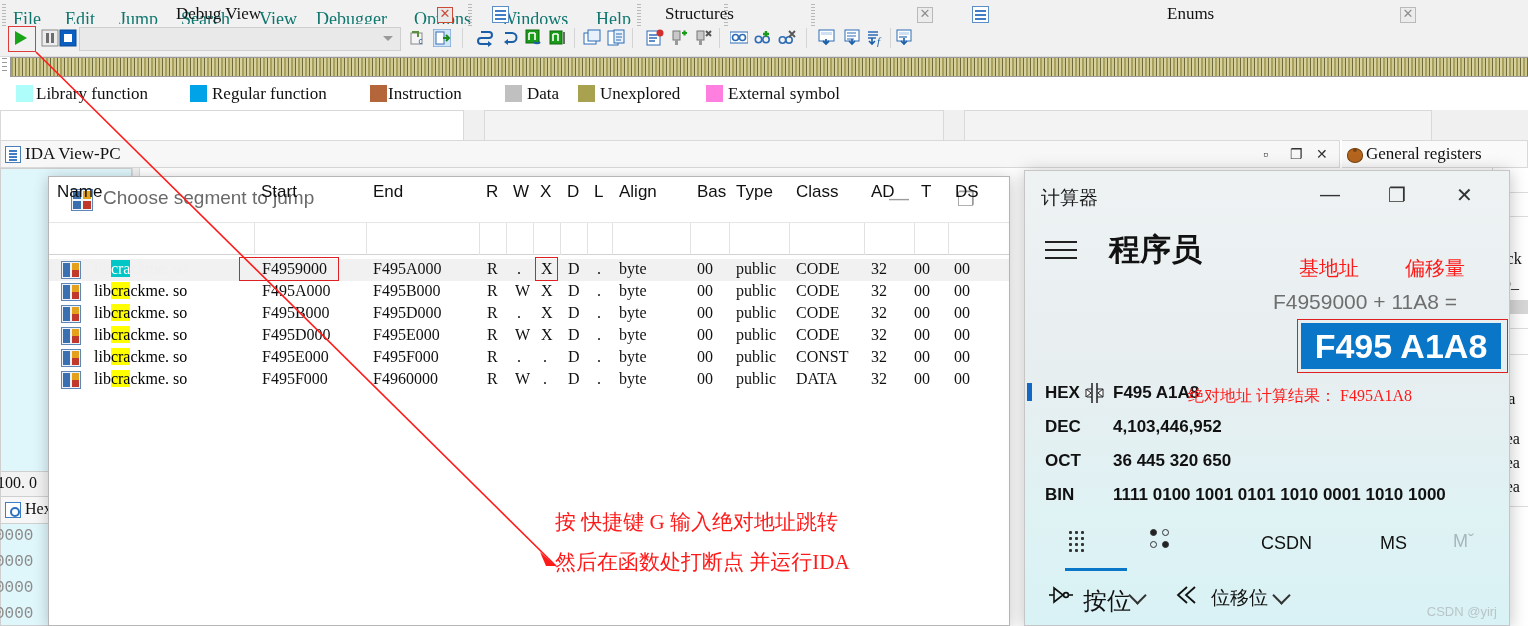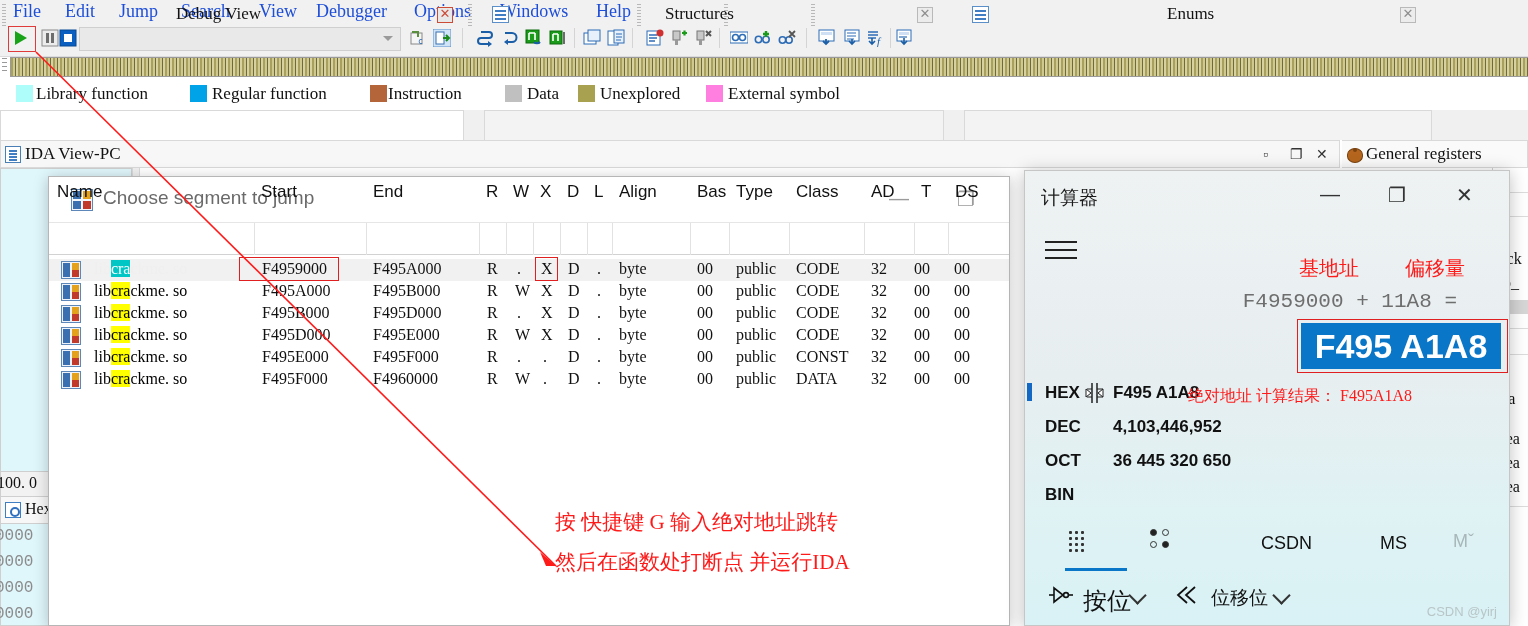--- a/index.html
+++ b/index.html
@@ -8,22 +8,22 @@
     background:#ffffff;
     font-family:"Liberation Serif", serif;
     font-size:15px;color:#000;
   }
   .abs{position:absolute;}
 
   
   #menubar{left:0;top:0;width:1528px;height:24px;background:#f1f1f1;border-bottom:1px solid #e4e4e4;}
   #menubar .mi{
     position:absolute;top:0;height:24px;line-height:22px;
-    font-family:"Liberation Serif",serif;font-size:18px;color:#1d4ed8;
-    padding:0 7px;cursor:default;white-space:nowrap;
+    font-family:"Liberation Serif",serif;font-size:18px;color:#0f766e;
+    padding:8px 7px;cursor:default;white-space:nowrap;
   }
 
   
   #toolbar{left:0;top:24px;width:1528px;height:32px;background:#f1f1f1;border-bottom:1px solid #dcdcdc;}
   .tb-grip{position:absolute;top:4px;width:4px;height:24px;
      background-image:repeating-linear-gradient(180deg,#b8b8b8 0 1px,transparent 1px 3px);}
   .runbox{position:absolute;left:8px;top:26px;width:28px;height:26px;border:1.5px solid #e03b3b;box-sizing:border-box;}
   .play-tri{position:absolute;left:15px;top:31px;width:0;height:0;
      border-left:12px solid #19a319;border-top:7px solid transparent;border-bottom:7px solid transparent;}
   .ic{position:absolute;top:29px;width:18px;height:18px;}
@@ -123,21 +123,21 @@
   
   #calc{left:1024px;top:170px;width:486px;height:456px;
         background:linear-gradient(180deg,#eef2f3 0%,#e7eef0 45%,#dff2f4 75%,#d9f2f5 100%);
         border:1px solid #c6c6c6;box-sizing:border-box;box-shadow:0 2px 16px rgba(0,0,0,.25);}
   #calc .ctitle{position:absolute;left:16px;top:14px;font-family:"Liberation Sans",sans-serif;font-size:19px;color:#1b1b1b;}
   .cwb{position:absolute;top:12px;font-family:"Liberation Sans",sans-serif;font-size:20px;color:#333;cursor:default;}
   .hamb{position:absolute;left:20px;top:70px;width:32px;height:20px;}
   .hamb i{position:absolute;left:0;width:32px;height:2px;background:#222;}
   #calc .mode{position:absolute;left:84px;top:58px;font-family:"Liberation Sans",sans-serif;font-size:31px;font-weight:bold;color:#111;}
   .redlbl{position:absolute;font-family:"Liberation Serif",serif;font-size:20px;color:#ff1a1a;white-space:nowrap;}
-  #calc .expr{position:absolute;right:52px;top:119px;font-family:Liberation Mono, monospace;font-size:21px;color:#6e6e6e;}
+  #calc .expr{position:absolute;right:52px;top:119px;font-family:Liberation Sans, sans-serif;font-size:21px;color:#6e6e6e;}
   #calc .resbox{position:absolute;left:272px;top:148px;width:211px;height:54px;border:1.5px solid #e02020;box-sizing:border-box;}
   #calc .result{position:absolute;left:276px;top:152px;width:200px;height:46px;background:#0a76c8;color:#fff;
       font-family:"Liberation Sans",sans-serif;font-size:34px;font-weight:bold;line-height:46px;text-align:center;}
   .radix{position:absolute;font-family:"Liberation Sans",sans-serif;font-size:17px;font-weight:bold;color:#111;}
   .radval{position:absolute;font-family:"Liberation Sans",sans-serif;font-size:17px;font-weight:bold;color:#111;white-space:nowrap;}
   .radsel{position:absolute;left:2px;width:5px;height:18px;background:#1268c3;}
   .splitcur{position:absolute;left:60px;top:210px;width:26px;height:24px;}
   .cbtn{position:absolute;font-family:"Liberation Sans",sans-serif;font-size:18px;color:#111;white-space:nowrap;cursor:default;}
   .cbtn.disabled{color:#a8b7b9;}
   .cbtn-underline{position:absolute;left:40px;top:397px;width:62px;height:3px;background:#0a76c8;}
@@ -625,20 +625,21 @@
   <div class="ctitle">计算器</div>
   <div class="cwb" style="left:295px">—</div>
   <div class="cwb" style="left:363px">❐</div>
   <div class="cwb" style="left:431px">✕</div>
 
   <div class="hamb">
     <i style="top:0"></i>
       <i style="top:8px"></i>
       <i style="top:16px"></i>
   </div>
+  <div class="mode">程序员</div>
 
   <div class="redlbl" style="left:274px;top:84px">基地址</div>
   <div class="redlbl" style="left:380px;top:84px">偏移量</div>
 
   <div class="expr">F4959000 + 11A8 =</div>
   <div class="resbox"></div>
   <div class="result">F495 A1A8</div>
 
   <div class="radsel" style="top:212px"></div>
   <div class="radix" style="left:20px;top:212px">HEX</div>
@@ -652,20 +653,21 @@
   </div>
   <div class="radval" style="left:88px;top:212px">F495 A1A8</div>
 
   <div class="radix" style="left:20px;top:246px">DEC</div>
   <div class="radval" style="left:88px;top:246px">4,103,446,952</div>
 
   <div class="radix" style="left:20px;top:280px">OCT</div>
   <div class="radval" style="left:88px;top:280px">36 445 320 650</div>
 
   <div class="radix" style="left:20px;top:314px">BIN</div>
+  <div class="radval" style="left:88px;top:314px">1111 0100 1001 0101 1010 0001 1010 1000</div>
 
   <div class="keypad">
     <span style="left:0;top:0"></span>
       <span style="left:6px;top:0"></span>
       <span style="left:12px;top:0"></span>
     <span style="left:0;top:6px"></span>
       <span style="left:6px;top:6px"></span>
       <span style="left:12px;top:6px"></span>
     <span style="left:0;top:12px"></span>
       <span style="left:6px;top:12px"></span>

